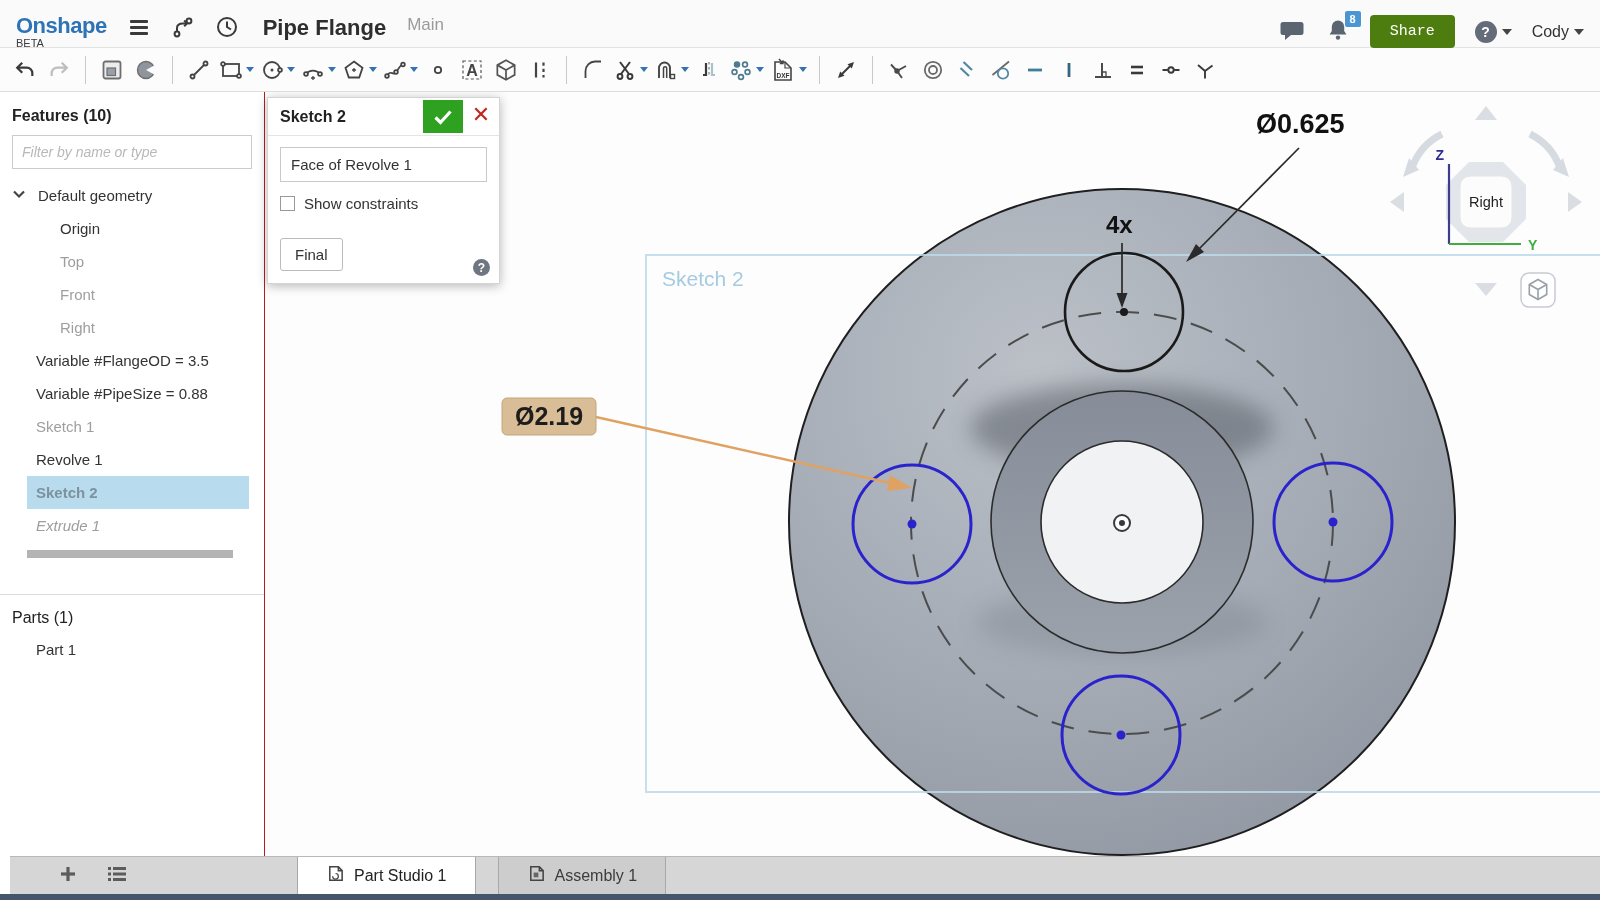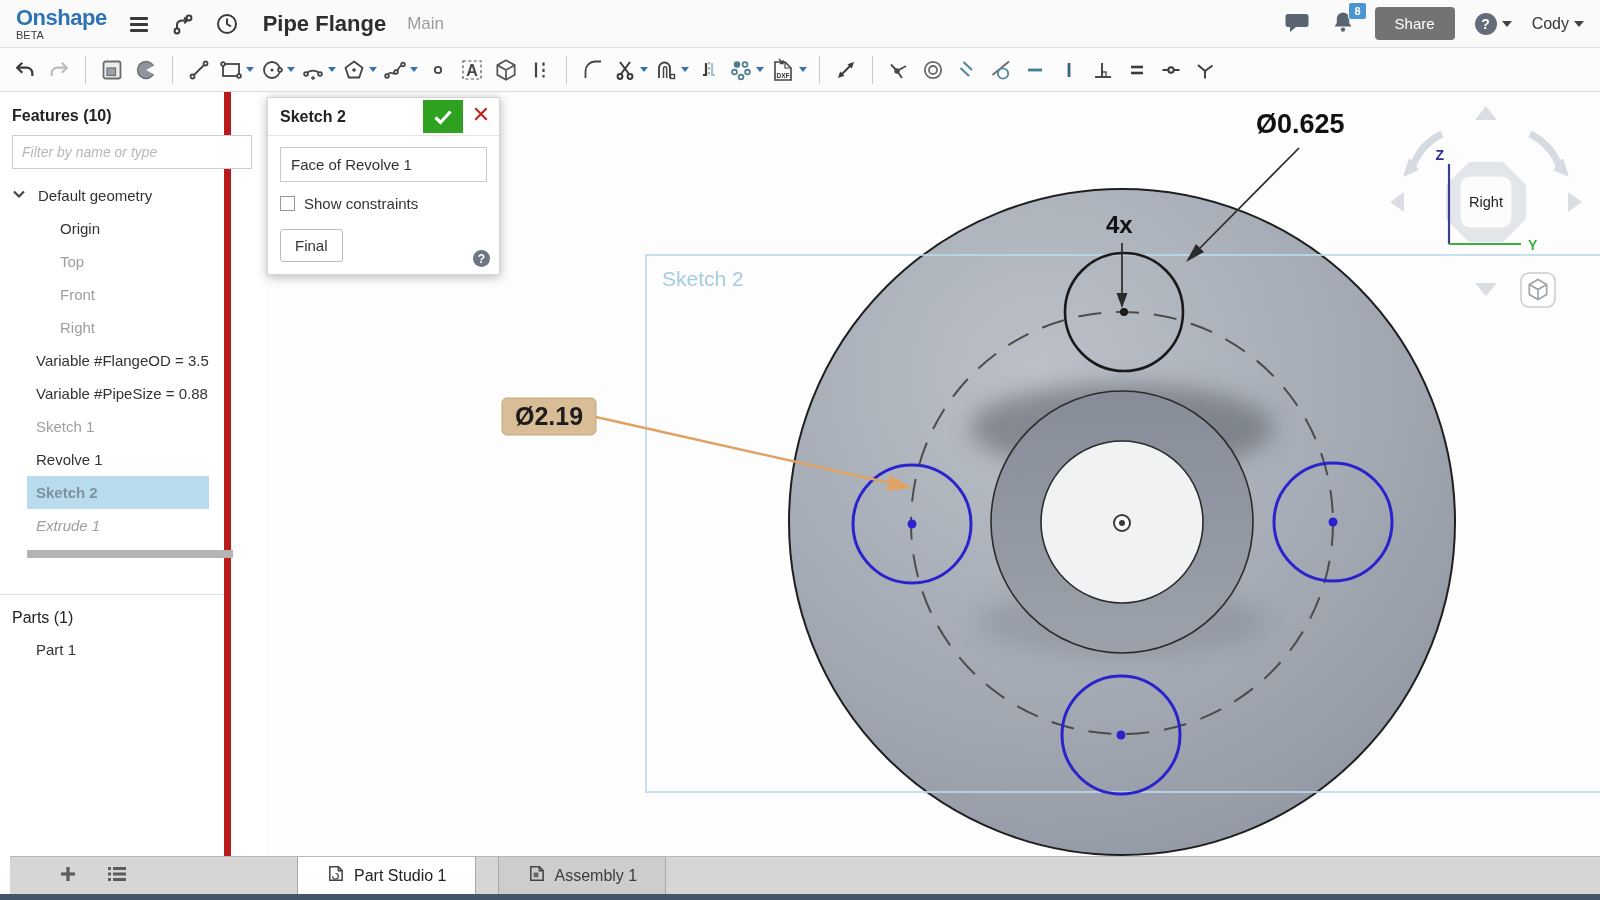--- a/index.html
+++ b/index.html
@@ -1,50 +1,50 @@
 <!DOCTYPE html>
 <html><head>
 <meta charset="utf-8">
 <style>
   * { margin:0; padding:0; box-sizing:border-box; }
   html,body { width:1600px; height:900px; overflow:hidden; }
   body { font-family:"Liberation Sans","DejaVu Sans",sans-serif; background:#fff; position:relative; color:#333; }
 
   
   .header { position:absolute; top:0; left:0; right:0; height:48px; background:#fafafa;
-            border-bottom:1px solid #e2e2e2; display:flex; align-items:center; padding:15px 16px; z-index:20; }
+            border-bottom:1px solid #e2e2e2; display:flex; align-items:flex-start; padding:15px 16px; z-index:20; }
   .logo-block { display:flex; flex-direction:column; line-height:1; }
   .logo { color:#2d73b5; font-weight:bold; font-size:22px; letter-spacing:-0.5px; }
   .logo-sub { font-size:11px; color:#3b3b3b; font-weight:normal; margin-top:1px; }
   .hdr-icon { margin-left:20px; display:flex; align-items:center; }
   .doc-title { font-size:22px; font-weight:bold; color:#2e2e2e; margin-left:24px; }
   .workspace { font-size:17px; color:#9b9b9b; margin-left:21px; }
   .hdr-right { margin-left:auto; display:flex; align-items:center; gap:20px; }
   .bell-wrap { position:relative; }
   .badge { position:absolute; top:-8px; right:-12px; background:#4b96d2; color:#fff; font-size:11px;
            font-weight:bold; padding:2px 5px; border-radius:3px; border:1px solid #fff; }
-  .share-btn { background:#737373; color:#fff; font-size:15px; padding:8px 20px; border-radius:4px;
-               border:none; cursor:pointer; }
+  .share-btn { background:#4d7c0f; color:#fff; font-size:15px; padding:8px 20px; border-radius:4px;
+               border:none; cursor:pointer;font-family:Liberation Mono, monospace; }
   .help-circle { width:22px; height:22px; border-radius:50%; background:#636c78; color:#fff;
                  font-weight:bold; font-size:14px; display:flex; align-items:center; justify-content:center; }
   .caret-dn { width:0; height:0; border-left:5px solid transparent; border-right:5px solid transparent;
               border-top:6px solid #444; display:inline-block; margin-left:5px; }
   .user-name { font-size:16px; color:#333; display:flex; align-items:center; }
 
   
   .toolbar { position:absolute; top:48px; left:0; right:0; height:44px; background:#fcfcfc;
              border-bottom:1px solid #dcdcdc; display:flex; align-items:center; padding:0 8px; z-index:19; }
   .tool { height:36px; min-width:34px; display:flex; align-items:center; justify-content:center; padding:0 3px; }
   .tb-sep { width:1px; height:28px; background:#c9c9c9; margin:0 9px; }
   .tool .caret { width:0; height:0; border-left:4px solid transparent; border-right:4px solid transparent;
                  border-top:5px solid #3572b0; margin-left:3px; }
 
   
-  .left-panel { position:absolute; top:92px; left:0; width:231px; bottom:28px; background:#fff;
-                border-right:7px solid #b91c1c; z-index:5; }
+  .left-panel { position:absolute; top:92px; left:0; width:265px; bottom:28px; background:#fff;
+                border-right:1px solid #b91c1c; z-index:5; }
   .panel-title { font-weight:bold; font-size:16px; color:#222; padding:15px 12px 10px; }
   .filter-input { display:block; margin:0 12px; width:240px; border:1px solid #ccc; padding:8px 9px;
                   font-size:14px; font-family:inherit; color:#555; }
   .filter-input::placeholder { color:#b8b8b8; font-style:italic; }
   .tree { margin-top:10px; font-size:15px; }
   .tree-group { display:flex; align-items:center; padding:0 12px; height:33px; color:#333; gap:12px; }
   .feature-item { height:33px; line-height:33px; margin:0 15px 0 27px; padding-left:9px; color:#333;
                   white-space:nowrap; overflow:hidden; cursor:pointer; }
   .feature-item.indent2 { padding-left:33px; }
   .feature-item.muted { color:#9e9e9e; }
@@ -63,21 +63,21 @@
   .dialog-title { font-weight:bold; font-size:16px; color:#222; flex:1; }
   .check-btn { width:40px; height:33px; background:#2ea121; color:#fff; font-size:18px; font-weight:bold;
                display:flex; align-items:center; justify-content:center; cursor:pointer; }
   .close-x { width:36px; height:33px; color:#c0271c; font-weight:bold; font-size:22px; line-height:30px;
              text-align:center; cursor:pointer; }
   .dialog-body { padding:11px 12px 12px; position:relative; }
   .plane-field { border:1px solid #c9c9c9; padding:8px 10px; font-size:15px; color:#333; margin-bottom:13px; }
   .cb-row { display:flex; align-items:center; gap:9px; font-size:15px; color:#333; margin-bottom:17px; }
   .checkbox { width:15px; height:15px; border:1.5px solid #999; background:#fff; flex:none; }
   .final-btn { border:1px solid #bbb; background:#fff; padding:7px 14px; font-size:15px; border-radius:3px;
-               color:#333; font-family:inherit; cursor:pointer; }
+               color:#333; font-family:inherit; cursor:pointer;margin-top:9px; }
   .help-icon { position:absolute; right:9px; bottom:7px; width:17px; height:17px; border-radius:50%;
                background:#6e7681; color:#fff; font-size:12px; font-weight:bold; display:flex;
                align-items:center; justify-content:center; }
 
   
   .canvas { position:absolute; left:265px; top:92px; right:0; bottom:44px; background:#fdfdfe; }
   .canvas svg { display:block; }
 
   
   .tab-bar { position:absolute; left:10px; right:0; bottom:6px; height:38px; background:#d6d6d6;

